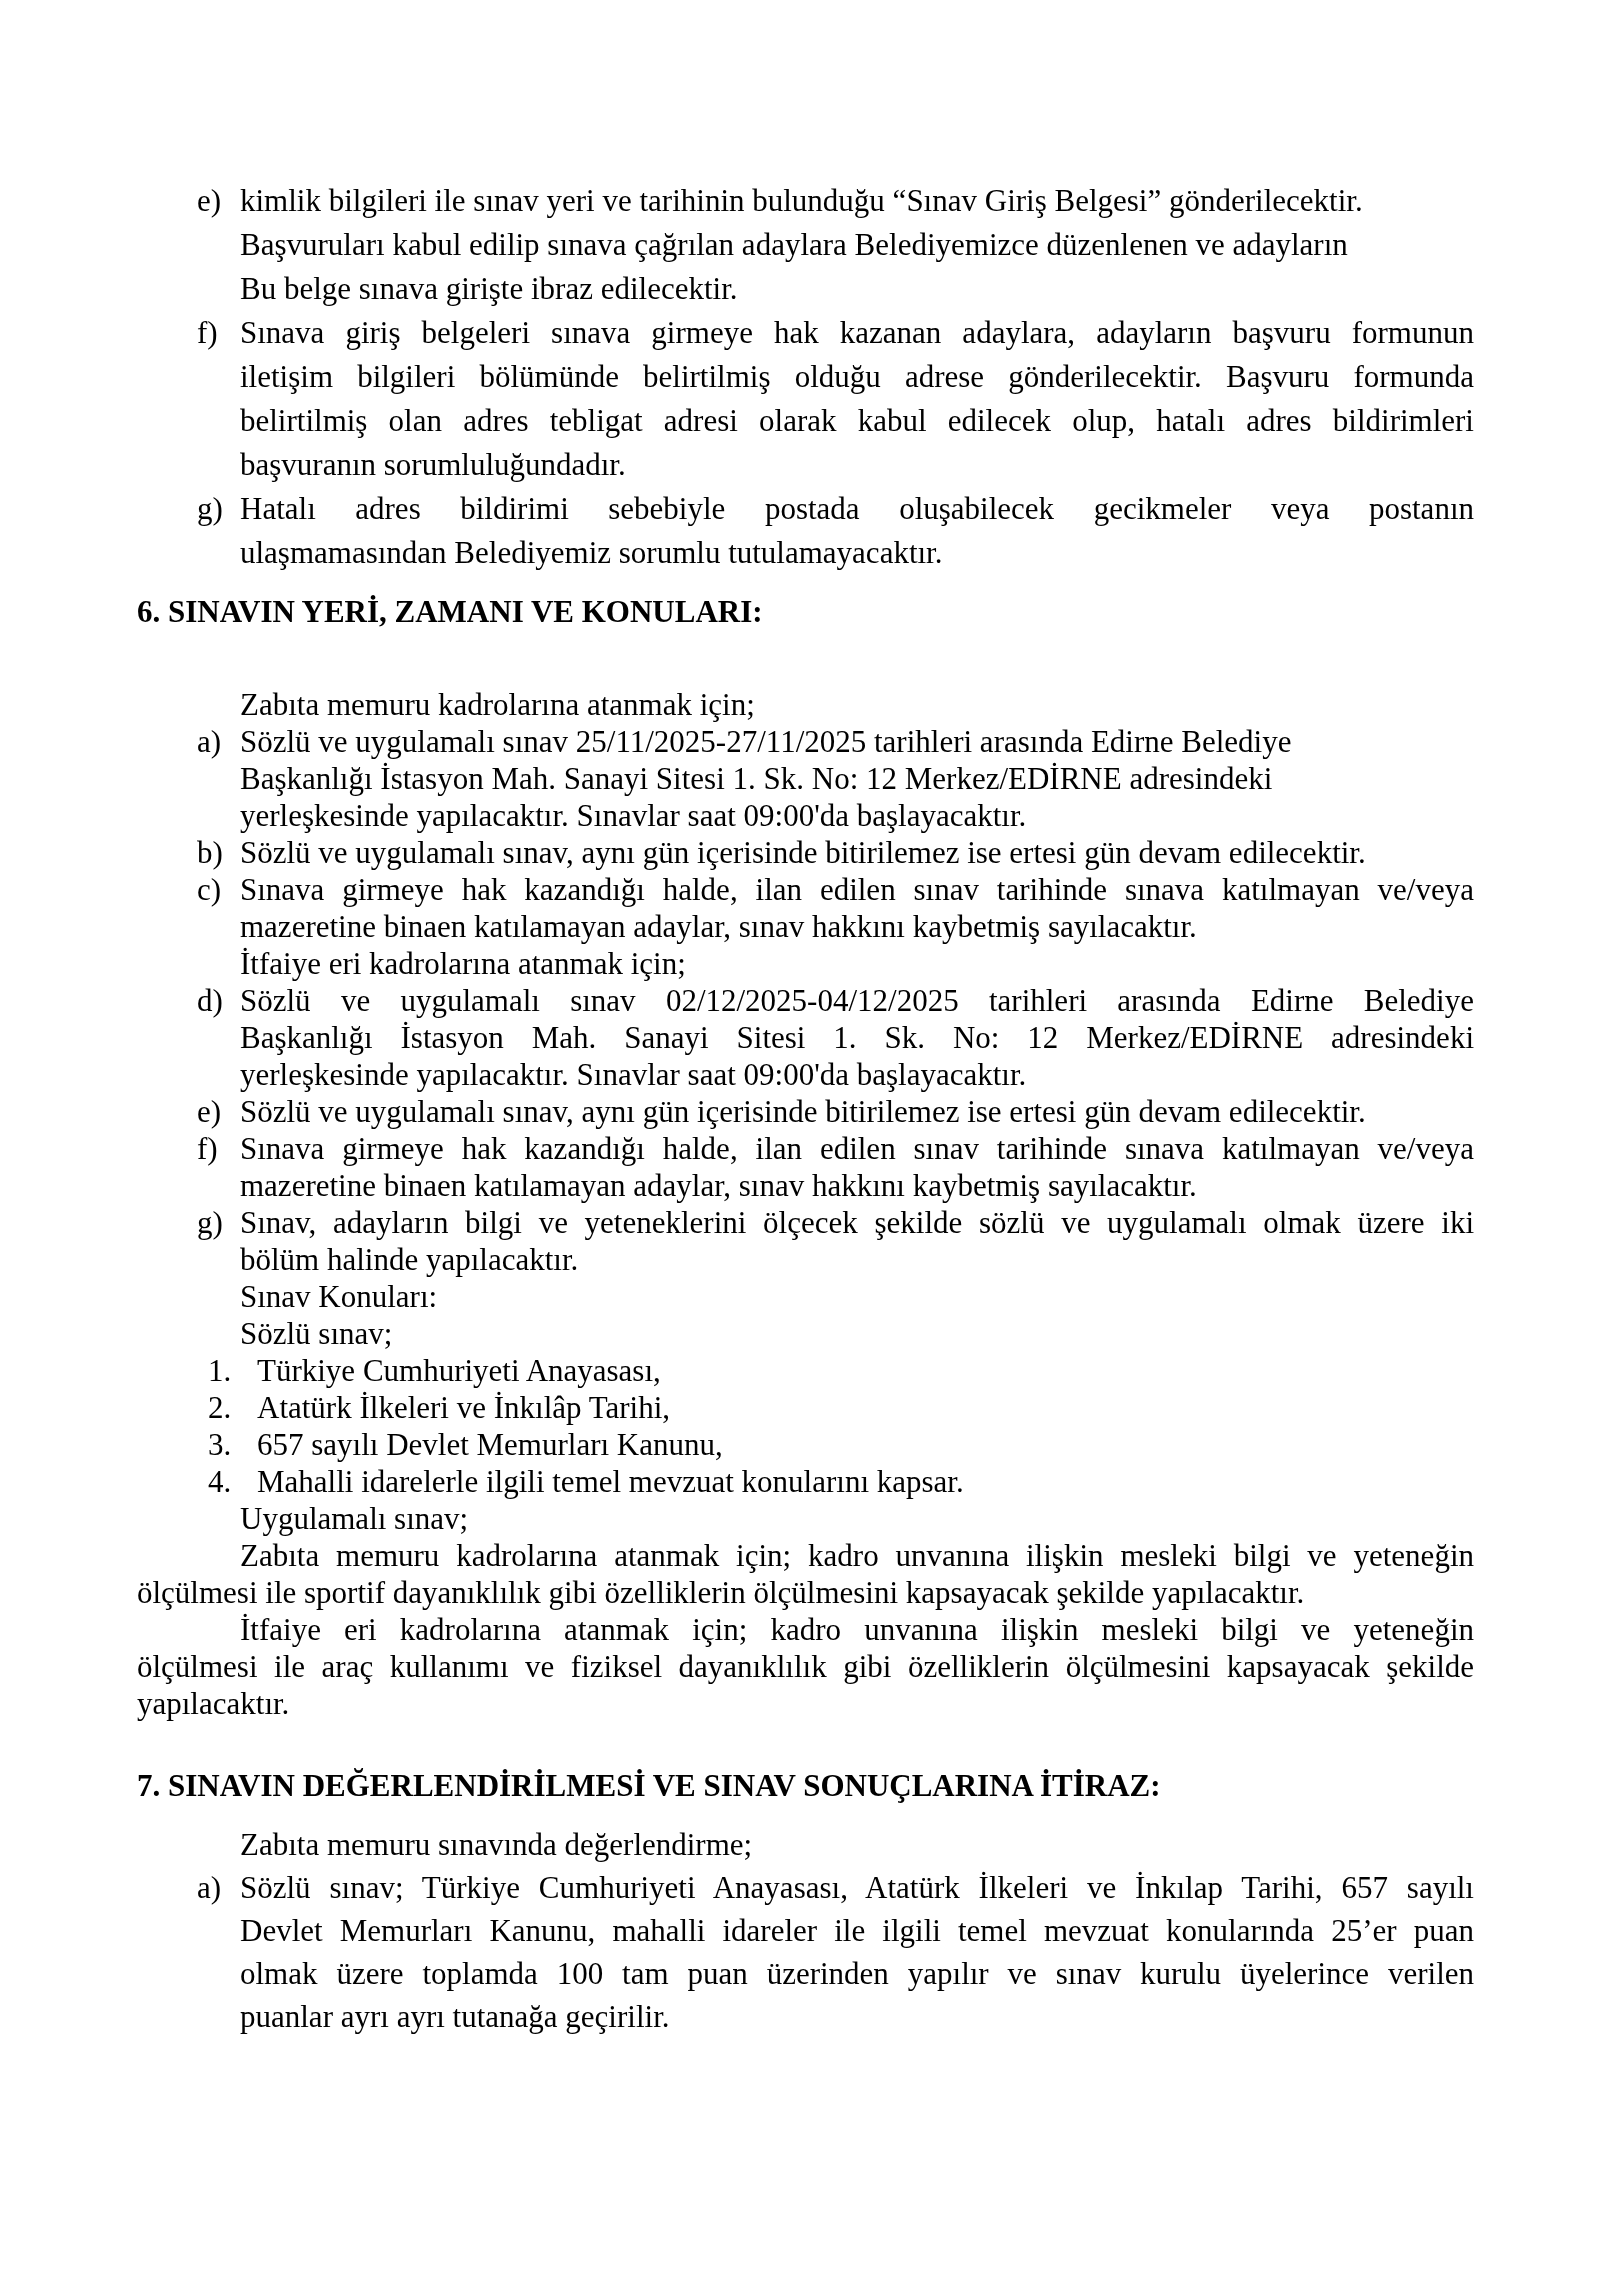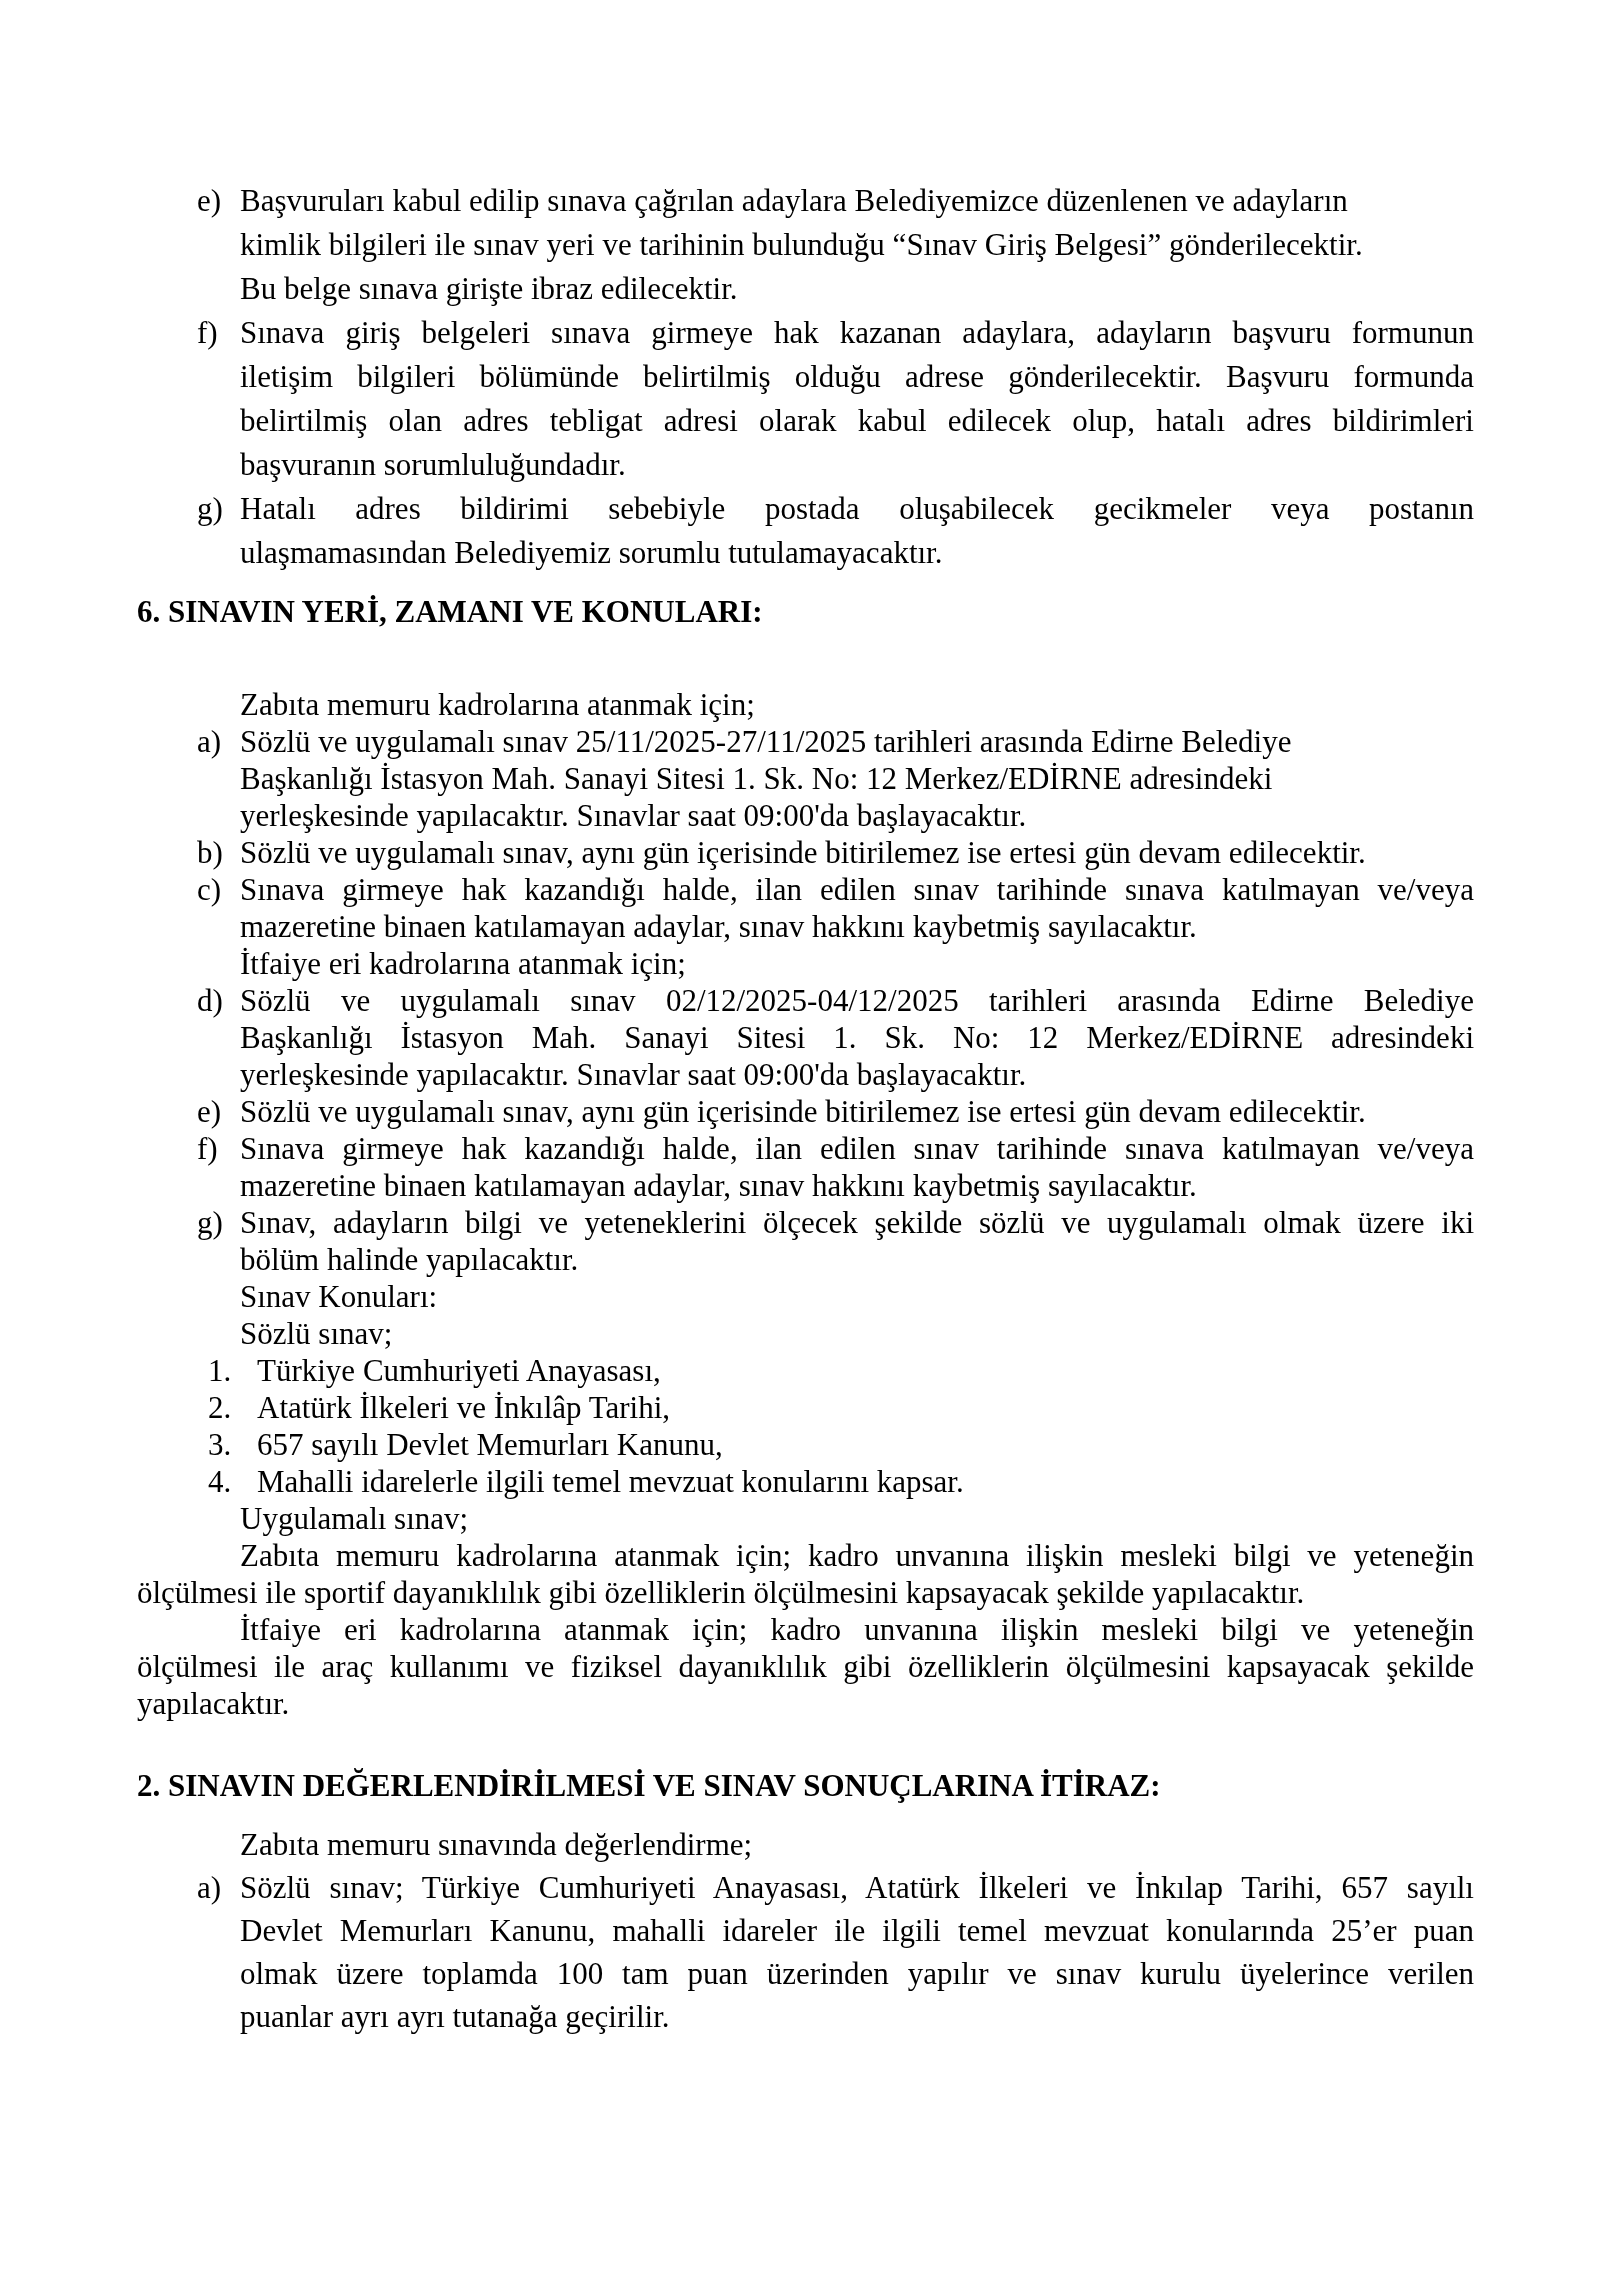--- a/index.html
+++ b/index.html
@@ -37,22 +37,22 @@
 </style>
 </head>
 <body>
 
 <div class="page">
   <div class="content">
 
     <div class="blk1">
       <div class="li">
         <span class="marker">e)</span>
+        <div class="line">kimlik bilgileri ile sınav yeri ve tarihinin bulunduğu “Sınav Giriş Belgesi” gönderilecektir.</div>
         <div class="line">Başvuruları kabul edilip sınava çağrılan adaylara Belediyemizce düzenlenen ve adayların</div>
-        <div class="line">kimlik bilgileri ile sınav yeri ve tarihinin bulunduğu “Sınav Giriş Belgesi” gönderilecektir.</div>
         <div class="line">Bu belge sınava girişte ibraz edilecektir.</div>
       </div>
       <div class="li">
         <span class="marker">f)</span>
         <div class="line j">Sınava giriş belgeleri sınava girmeye hak kazanan adaylara, adayların başvuru formunun</div>
         <div class="line j">iletişim bilgileri bölümünde belirtilmiş olduğu adrese gönderilecektir. Başvuru formunda</div>
         <div class="line j">belirtilmiş olan adres tebligat adresi olarak kabul edilecek olup, hatalı adres bildirimleri</div>
         <div class="line">başvuranın sorumluluğundadır.</div>
       </div>
       <div class="li">
@@ -137,21 +137,21 @@
         <div class="line">ölçülmesi ile sportif dayanıklılık gibi özelliklerin ölçülmesini kapsayacak şekilde yapılacaktır.</div>
       </div>
 
       <div>
         <div class="line j fli">İtfaiye eri kadrolarına atanmak için; kadro unvanına ilişkin mesleki bilgi ve yeteneğin</div>
         <div class="line j">ölçülmesi ile araç kullanımı ve fiziksel dayanıklılık gibi özelliklerin ölçülmesini kapsayacak şekilde</div>
         <div class="line">yapılacaktır.</div>
       </div>
     </div>
 
-    <div class="h h7">2. SINAVIN DEĞERLENDİRİLMESİ VE SINAV SONUÇLARINA İTİRAZ:</div>
+    <div class="h h7">7. SINAVIN DEĞERLENDİRİLMESİ VE SINAV SONUÇLARINA İTİRAZ:</div>
 
     <div class="sec7">
       <div class="ind intro7">Zabıta memuru sınavında değerlendirme;</div>
 
       <div class="li">
         <span class="marker">a)</span>
         <div class="line j">Sözlü sınav; Türkiye Cumhuriyeti Anayasası, Atatürk İlkeleri ve İnkılap Tarihi, 657 sayılı</div>
         <div class="line j">Devlet Memurları Kanunu, mahalli idareler ile ilgili temel mevzuat konularında 25’er puan</div>
         <div class="line j">olmak üzere toplamda 100 tam puan üzerinden yapılır ve sınav kurulu üyelerince verilen</div>
         <div class="line">puanlar ayrı ayrı tutanağa geçirilir.</div>

